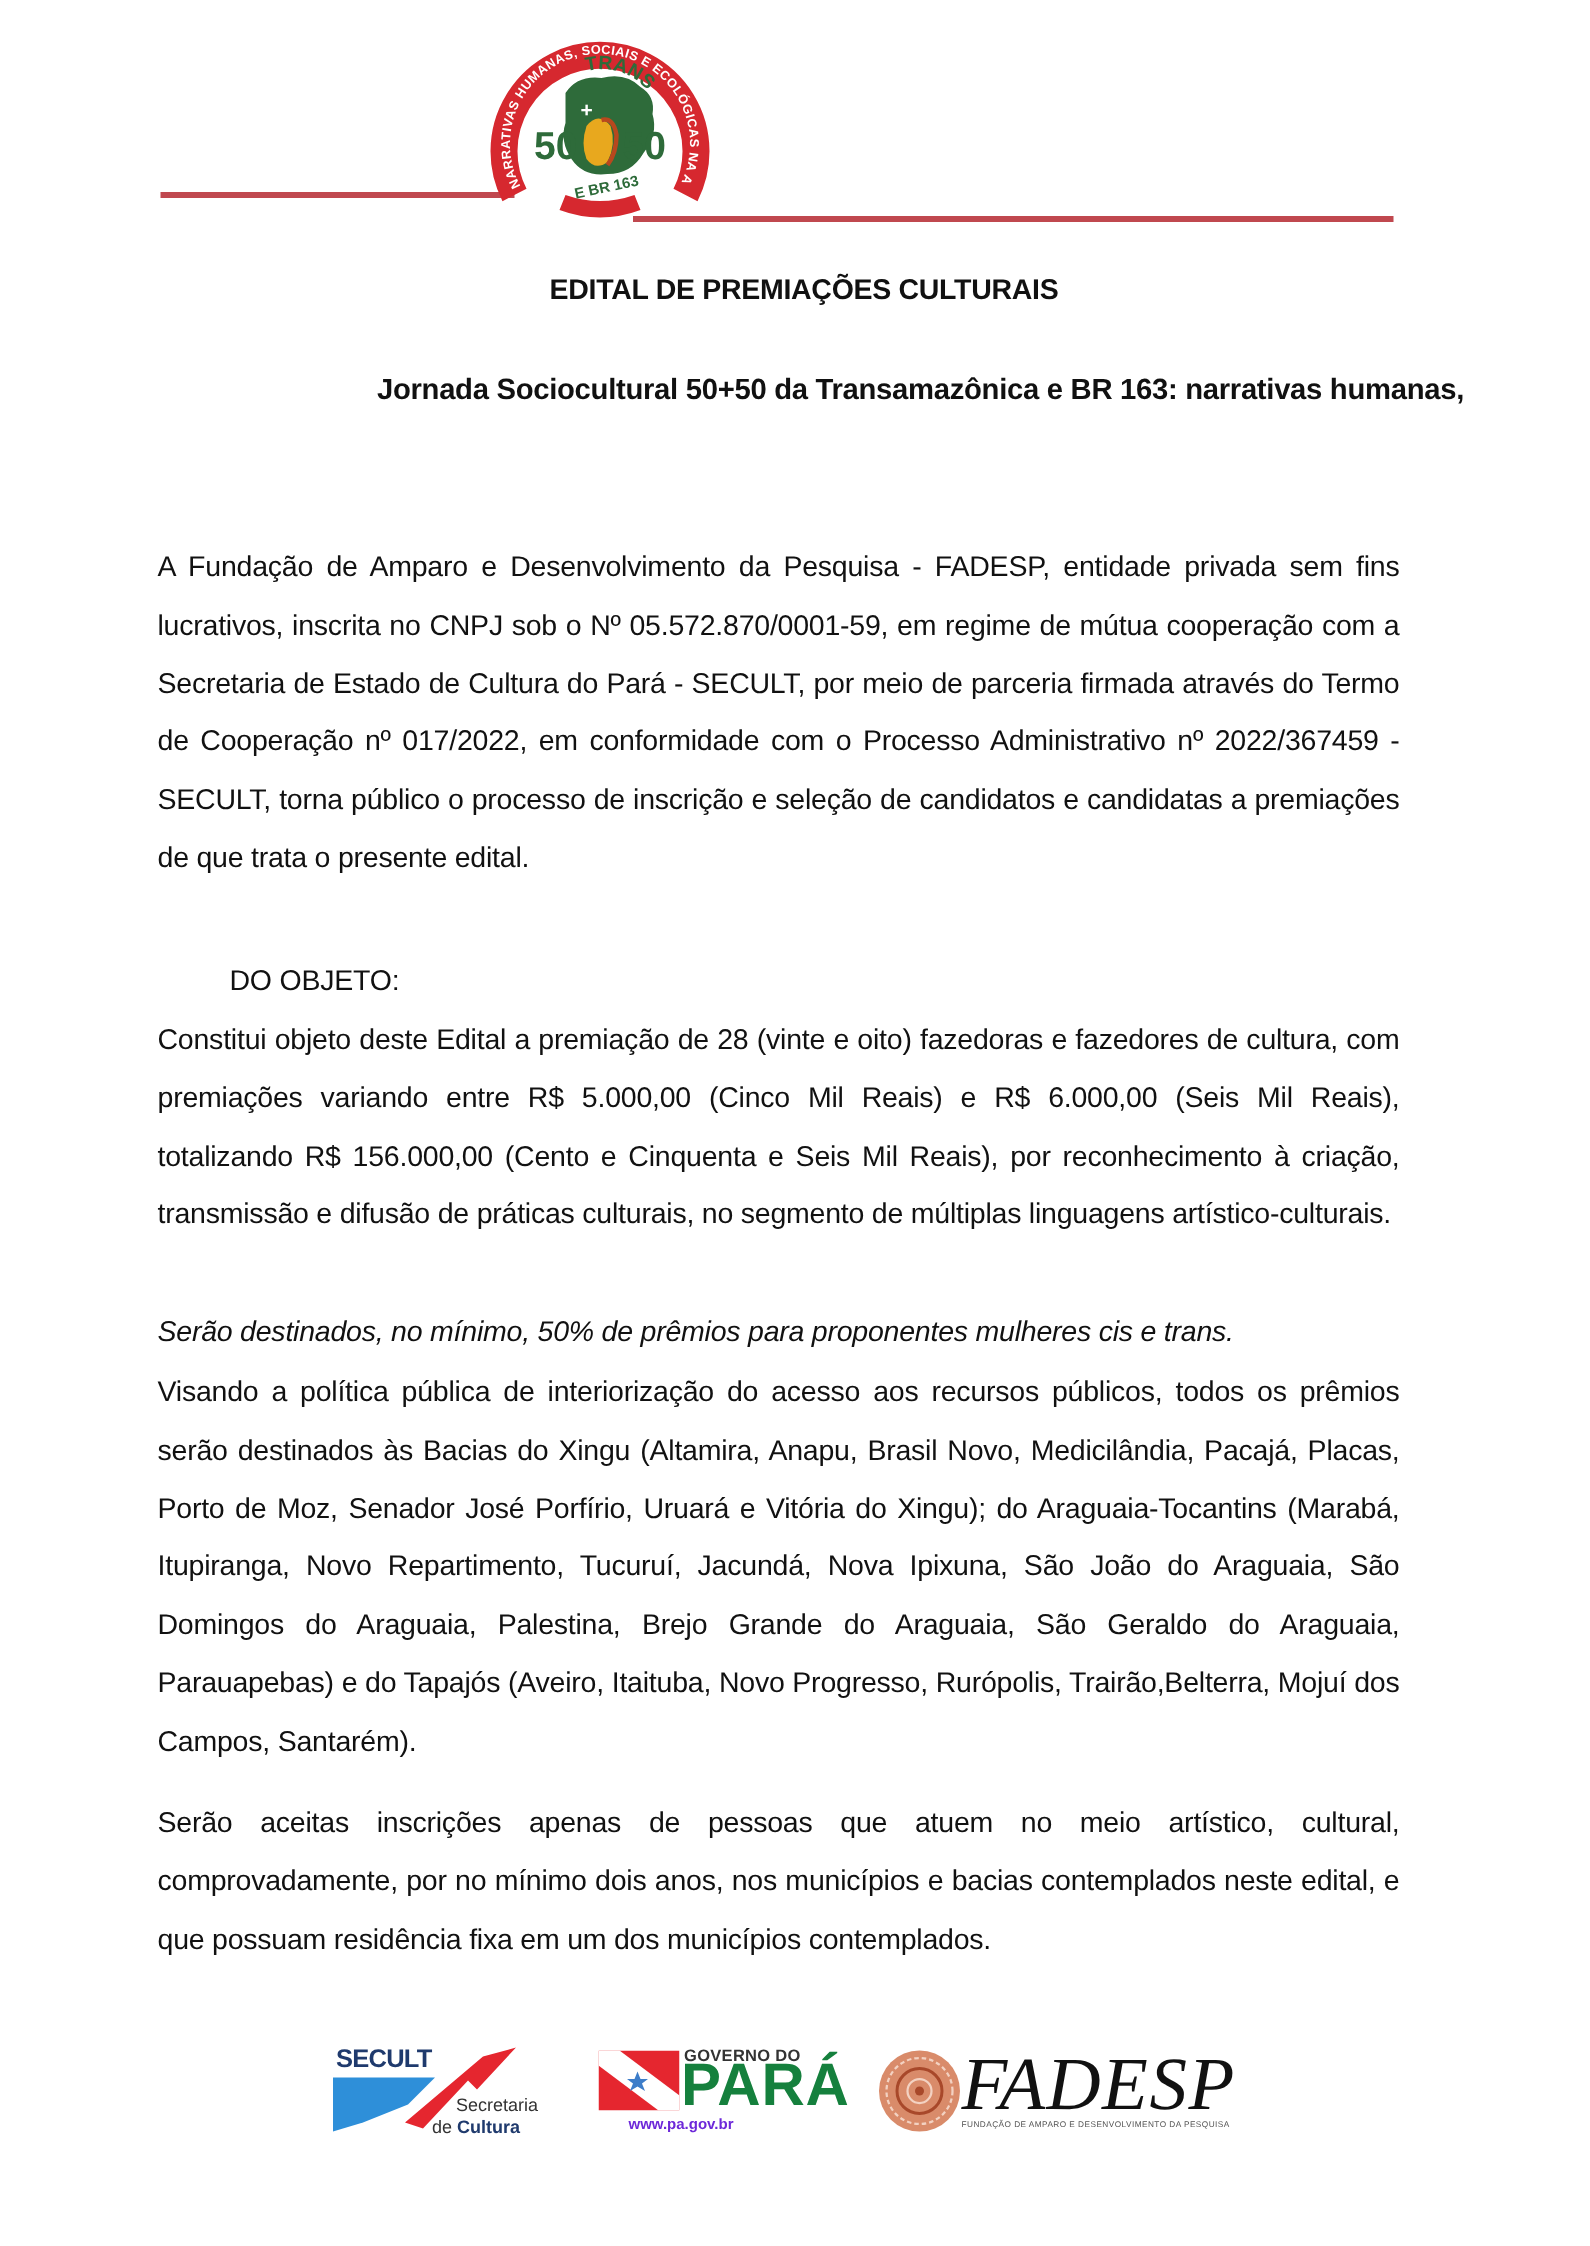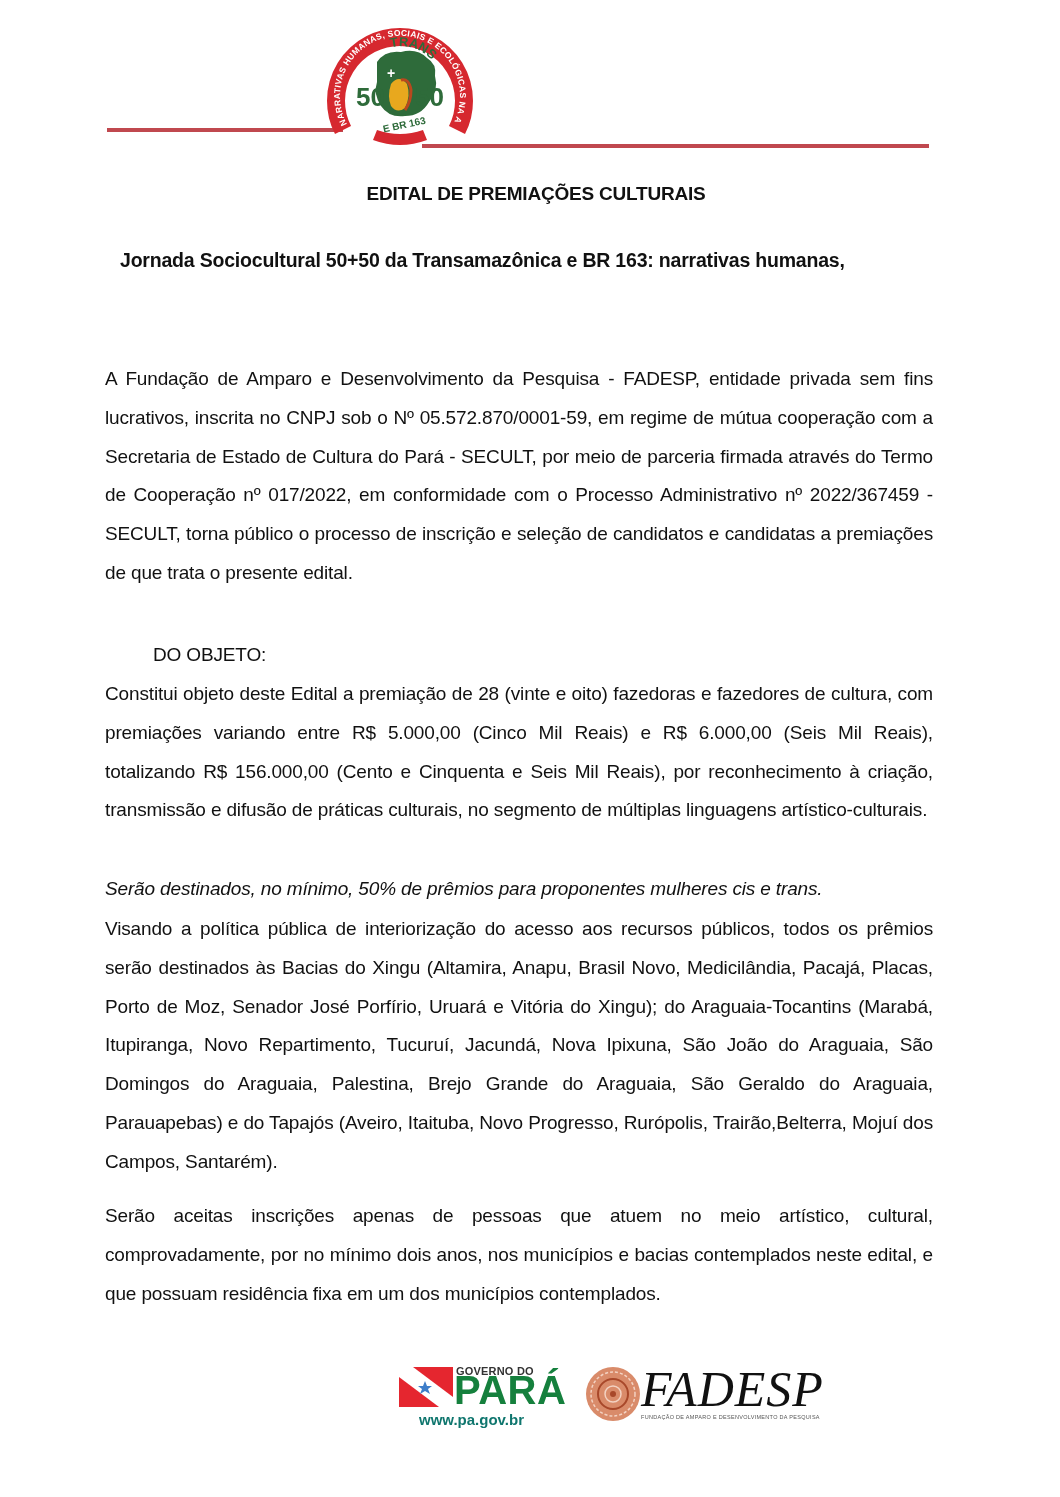--- a/index.html
+++ b/index.html
@@ -10,21 +10,21 @@
   
   .hdr-line { position:absolute; height:4px; background:#c0484f; }
   .hdr-line.left { left:107px; top:128px; width:236px; }
   .hdr-line.right { left:422px; top:144px; width:507px; }
   .seal { position:absolute; left:325px; top:12px; width:150px; height:138px; }
 
   
   .title { position:absolute; left:0; width:1072px; text-align:center;
            font-weight:bold; font-size:19px; letter-spacing:-0.2px; }
   .title.main { top:183px; }
-  .subtitle { position:absolute; left:120px; width:856px; top:245px; text-align:left;
+  .subtitle { position:absolute; left:120px; width:856px; top:245px; text-align:right;
               font-weight:bold; font-size:19.5px; line-height:31px; letter-spacing:-0.2px; }
 
   
   .body { position:absolute; left:105px; width:828px; font-size:19px;
           line-height:38.8px; text-align:justify; letter-spacing:-0.15px; }
   .body p { margin:0; }
   .p-intro { top:360px; }
   .p-heading { top:636px;margin-left:48px; }
   .p-objeto { top:675px; }
   .p-mulheres { top:870px;font-style:italic; }
@@ -36,21 +36,21 @@
   .secult { left:222px; top:1363px; width:130px; height:66px; }
   .para { left:399px; top:1365px; width:136px; height:64px;text-decoration:underline; }
   .fadesp { left:585px; top:1364px; width:258px; height:62px; }
   .fadesp-word { position:absolute; left:56px; top:0px; font-family:"Liberation Serif", serif;
                  font-style:italic; font-weight:normal; font-size:50px; line-height:50px;
                  letter-spacing:1px; color:#111; }
   .fadesp-sub { position:absolute; left:56px; top:50px; font-size:5.5px; letter-spacing:0.3px; color:#555;
                 white-space:nowrap; }
   .para-gov { position:absolute; left:57px; top:0; font-size:11px; font-weight:bold; color:#333; letter-spacing:0.2px; }
   .para-name { position:absolute; left:55px; top:9px; font-size:40px; font-weight:bold; color:#15803d; letter-spacing:0.5px; line-height:32px; }
-  .para-url { position:absolute; left:20px; top:46px; font-size:15px; font-weight:bold; color:#0f766e; }
+  .para-url { position:absolute; left:20px; top:46px; font-size:10px; font-weight:bold; color:#6d28d9; }
   .secult-name { position:absolute; left:2px; top:0px; font-size:17px; font-weight:bold; color:#1f3a6d; letter-spacing:-0.5px; }
   .secult-sec { position:absolute; left:82px; top:33px; font-size:12px; color:#333; }
   .secult-cult { position:absolute; left:66px; top:48px; font-size:12px; color:#333; }
   .secult-cult b { color:#1f3a6d; }
 </style>
 </head>
 <body>
 
 <div class="page">
 
@@ -99,20 +99,29 @@
   <div class="body p-mulheres">
     <p>Serão destinados, no mínimo, 50% de prêmios para proponentes mulheres cis e trans.</p>
   </div>
   <div class="body p-visando">
     <p>Visando a política pública de interiorização do acesso aos recursos públicos, todos os prêmios serão destinados às Bacias do Xingu (Altamira, Anapu, Brasil Novo, Medicilândia, Pacajá, Placas, Porto de Moz, Senador José Porfírio, Uruará e Vitória do Xingu); do Araguaia-Tocantins (Marabá, Itupiranga, Novo Repartimento, Tucuruí, Jacundá, Nova Ipixuna, São João do Araguaia, São Domingos do Araguaia, Palestina, Brejo Grande do Araguaia, São Geraldo do Araguaia, Parauapebas) e do Tapajós (Aveiro, Itaituba, Novo Progresso, Rurópolis, Trairão,Belterra, Mojuí dos Campos, Santarém).</p>
   </div>
   <div class="body p-aceitas">
     <p>Serão aceitas inscrições apenas de pessoas que atuem no meio artístico, cultural, comprovadamente, por no mínimo dois anos, nos municípios e bacias contemplados neste edital, e que possuam residência fixa em um dos municípios contemplados.</p>
   </div>
 
+  <div class="logo secult">
+    <svg width="130" height="66" viewBox="0 0 130 66" style="position:absolute;left:0;top:0">
+      <polygon points="0,22 68,22 50,40 20,52 0,58" fill="#2e8fd9"></polygon>
+      <polygon points="48,52 100,8 122,2 96,30 90,24 60,56" fill="#e5262f"></polygon>
+    </svg>
+    <div class="secult-name">SECULT</div>
+    <div class="secult-sec">Secretaria</div>
+    <div class="secult-cult"><span>de </span><b>Cultura</b></div>
+  </div>
 
   <div class="logo para">
     <svg width="54" height="40" viewBox="0 0 54 40" style="position:absolute;left:0;top:2px">
       <rect x="0" y="0" width="54" height="40" fill="#e5262f"></rect>
       <polygon points="0,0 14,0 54,30 54,40 40,40 0,10" fill="#ffffff"></polygon>
       <polygon points="26,14 28,19 33,19 29,22 31,27 26,24 21,27 23,22 19,19 24,19" fill="#3d7dc9"></polygon>
     </svg>
     <div class="para-gov">GOVERNO DO</div>
     <div class="para-name">PARÁ</div>
     <div class="para-url">www.pa.gov.br</div>

